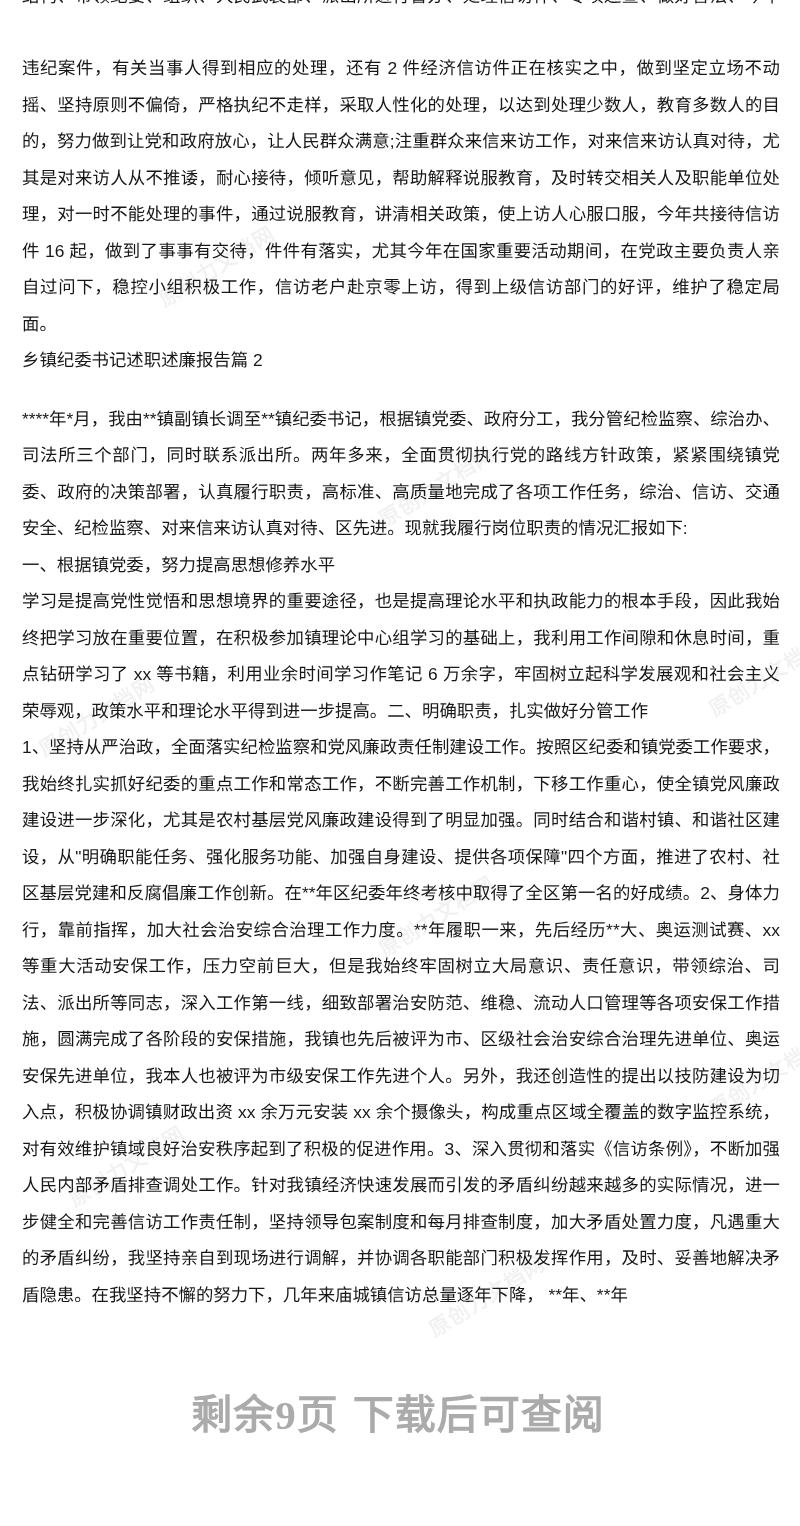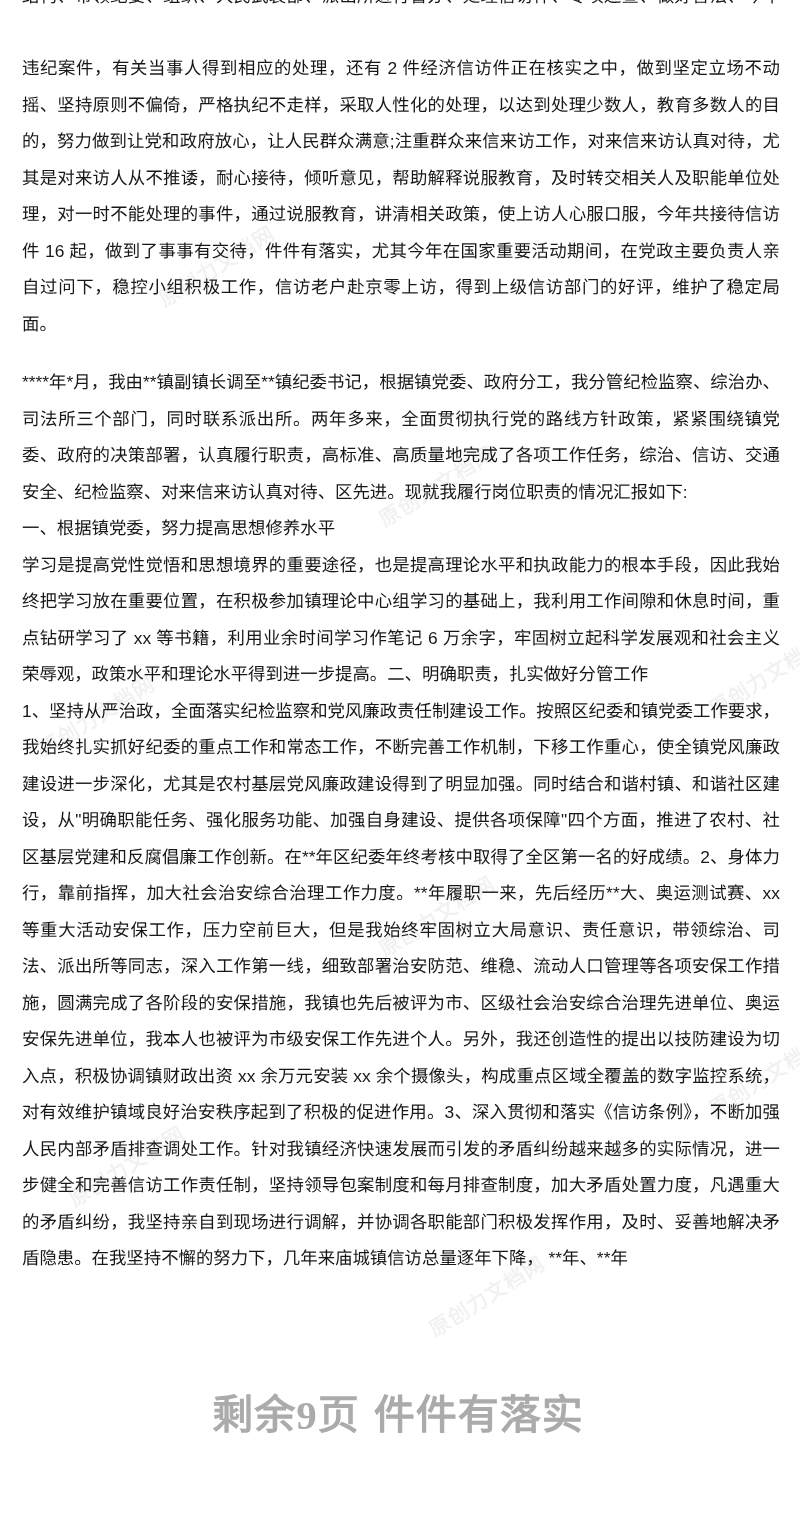--- a/index.html
+++ b/index.html
@@ -130,31 +130,32 @@
 
     <div class="clipped-top">
       <p class="para">结构、带领纪委、组织、人民武装部、派出所进行督办、处理信访件、专项巡查、做好普法、今年共查处 3 起违法</p>
     </div>
 
     <div class="gap-lg"></div>
 
     <p class="para">违纪案件，有关当事人得到相应的处理，还有 2 件经济信访件正在核实之中，做到坚定立场不动摇、坚持原则不偏倚，严格执纪不走样，采取人性化的处理，以达到处理少数人，教育多数人的目的，努力做到让党和政府放心，让人民群众满意;注重群众来信来访工作，对来信来访认真对待，尤其是对来访人从不推诿，耐心接待，倾听意见，帮助解释说服教育，及时转交相关人及职能单位处理，对一时不能处理的事件，通过说服教育，讲清相关政策，使上访人心服口服，今年共接待信访件 16 起，做到了事事有交待，件件有落实，尤其今年在国家重要活动期间，在党政主要负责人亲自过问下，稳控小组积极工作，信访老户赴京零上访，得到上级信访部门的好评，维护了稳定局面。</p>
 
 
+    <p class="subhead">乡镇纪委书记述职述廉报告篇 2</p>
 
     <div class="gap-md"></div>
 
     <p class="para">****年*月，我由**镇副镇长调至**镇纪委书记，根据镇党委、政府分工，我分管纪检监察、综治办、司法所三个部门，同时联系派出所。两年多来，全面贯彻执行党的路线方针政策，紧紧围绕镇党委、政府的决策部署，认真履行职责，高标准、高质量地完成了各项工作任务，综治、信访、交通安全、纪检监察、对来信来访认真对待、区先进。现就我履行岗位职责的情况汇报如下:</p>
 
     <p class="subhead">一、根据镇党委，努力提高思想修养水平</p>
 
     <p class="para">学习是提高党性觉悟和思想境界的重要途径，也是提高理论水平和执政能力的根本手段，因此我始终把学习放在重要位置，在积极参加镇理论中心组学习的基础上，我利用工作间隙和休息时间，重点钻研学习了 xx 等书籍，利用业余时间学习作笔记 6 万余字，牢固树立起科学发展观和社会主义荣辱观，政策水平和理论水平得到进一步提高。二、明确职责，扎实做好分管工作</p>
 
     <p class="para">1、坚持从严治政，全面落实纪检监察和党风廉政责任制建设工作。按照区纪委和镇党委工作要求，我始终扎实抓好纪委的重点工作和常态工作，不断完善工作机制，下移工作重心，使全镇党风廉政建设进一步深化，尤其是农村基层党风廉政建设得到了明显加强。同时结合和谐村镇、和谐社区建设，从"明确职能任务、强化服务功能、加强自身建设、提供各项保障"四个方面，推进了农村、社区基层党建和反腐倡廉工作创新。在**年区纪委年终考核中取得了全区第一名的好成绩。2、身体力行，靠前指挥，加大社会治安综合治理工作力度。**年履职一来，先后经历**大、奥运测试赛、xx 等重大活动安保工作，压力空前巨大，但是我始终牢固树立大局意识、责任意识，带领综治、司法、派出所等同志，深入工作第一线，细致部署治安防范、维稳、流动人口管理等各项安保工作措施，圆满完成了各阶段的安保措施，我镇也先后被评为市、区级社会治安综合治理先进单位、奥运安保先进单位，我本人也被评为市级安保工作先进个人。另外，我还创造性的提出以技防建设为切入点，积极协调镇财政出资 xx 余万元安装 xx 余个摄像头，构成重点区域全覆盖的数字监控系统，对有效维护镇域良好治安秩序起到了积极的促进作用。3、深入贯彻和落实《信访条例》，不断加强人民内部矛盾排查调处工作。针对我镇经济快速发展而引发的矛盾纠纷越来越多的实际情况，进一步健全和完善信访工作责任制，坚持领导包案制度和每月排查制度，加大矛盾处置力度，凡遇重大的矛盾纠纷，我坚持亲自到现场进行调解，并协调各职能部门积极发挥作用，及时、妥善地解决矛盾隐患。在我坚持不懈的努力下，几年来庙城镇信访总量逐年下降， **年、**年</p>
 
   </div>
 
   <div id="footer-teaser">
     <span>剩余9页</span>
-    <span>件件有落实</span>
+    <span>下载后可查阅</span>
   </div>
 
 </div>
 
 </body></html>

